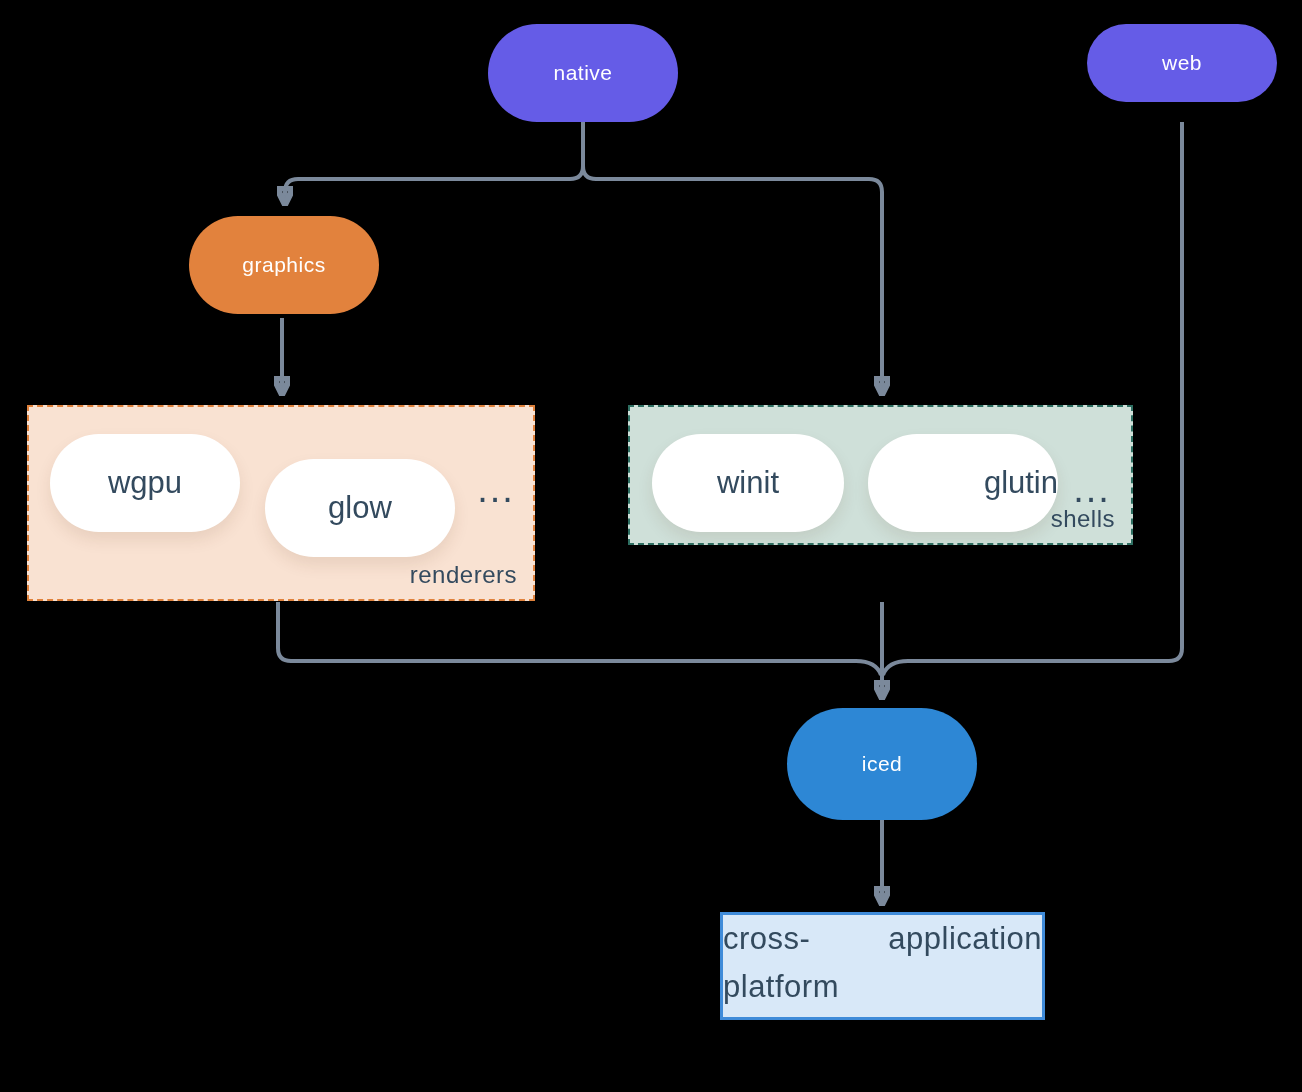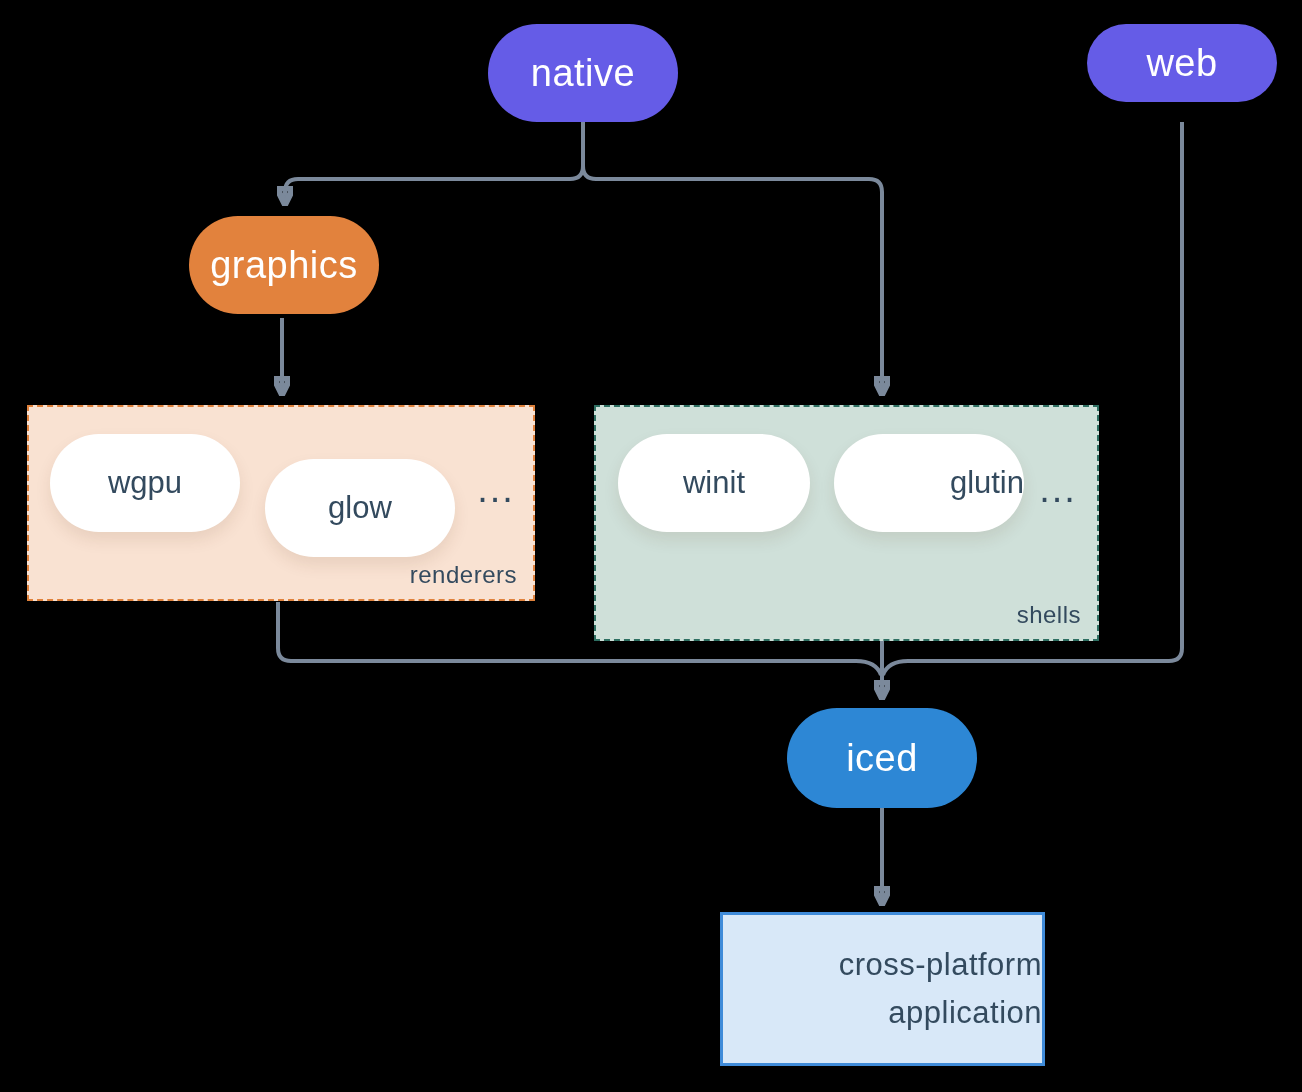--- a/index.html
+++ b/index.html
@@ -23,21 +23,21 @@
     background:var(--bg);
     overflow:hidden;
     font-family:"Liberation Sans","DejaVu Sans",sans-serif;
   }
   .wires{position:absolute;left:0;top:0;width:1302px;height:1092px;}
   .wires path{stroke:var(--wire);stroke-width:4;fill:none;}
   .pill{
     position:absolute;
     display:flex;align-items:center;justify-content:center;
     border-radius:60px;
-    font-size:38px;letter-spacing:.5px;
+    font-size:21px;letter-spacing:.5px;
     color:#ffffff;
   }
   .pill.purple{background:var(--purple);}
   .pill.orange{background:var(--orange);}
   .pill.blue{background:var(--blue);}
   .group{
     position:absolute;
     box-sizing:border-box;
   }
   .group.renderers{
@@ -65,25 +65,25 @@
     padding-top:6px;
   }
   .group-label{
     position:absolute;
     right:16px;bottom:10px;
     color:var(--ink);
     font-size:24px;letter-spacing:.5px;
   }
   .app-box{
     position:absolute;
-    left:720px;top:912px;width:325px;height:154px;
+    left:720px;top:912px;width:325px;height:108px;
     box-sizing:border-box;
     background:var(--app-fill);
     border:3px solid var(--app-border);
-    display:flex;flex-direction:column;align-items:flex-end;justify-content:center;
+    display:flex;flex-direction:row;align-items:flex-start;justify-content:center;
     color:var(--ink);
     font-size:31px;line-height:48px;letter-spacing:.5px;
   }
 </style>
 </head>
 <body>
 
 <div class="canvas">
 
   <svg class="wires" viewBox="0 0 1302 1092">
@@ -117,32 +117,32 @@
     <div class="white-pill" style="left:21px;top:27px;width:190px;height:98px;">
       <span>wgpu</span>
     </div>
     <div class="white-pill" style="left:236px;top:27px;width:190px;height:98px;margin-top:25px;">
       <span>glow</span>
     </div>
     <div class="dots" style="left:438px;top:27px;width:58px;height:98px;">...</div>
     <div class="group-label">renderers</div>
   </div>
 
-  <div class="group shells" style="left:594px;top:405px;width:505px;height:236px;">
+  <div class="group shells" style="left:628px;top:405px;width:505px;height:140px;">
     <div class="white-pill" style="left:22px;top:27px;width:192px;height:98px;">
       <span>winit</span>
     </div>
     <div class="white-pill" style="left:238px;top:27px;width:190px;height:98px;justify-content:flex-end;">
       <span>glutin</span>
     </div>
     <div class="dots" style="left:433px;top:27px;width:58px;height:98px;">...</div>
     <div class="group-label">shells</div>
   </div>
 
-  <div class="pill blue" style="left:787px;top:708px;width:190px;height:100px;">
+  <div class="pill blue" style="left:787px;top:708px;width:190px;height:112px;">
     <span>iced</span>
   </div>
 
   <div class="app-box">
     <span>cross-platform</span>
     <span>application</span>
   </div>
 
 </div>
 

